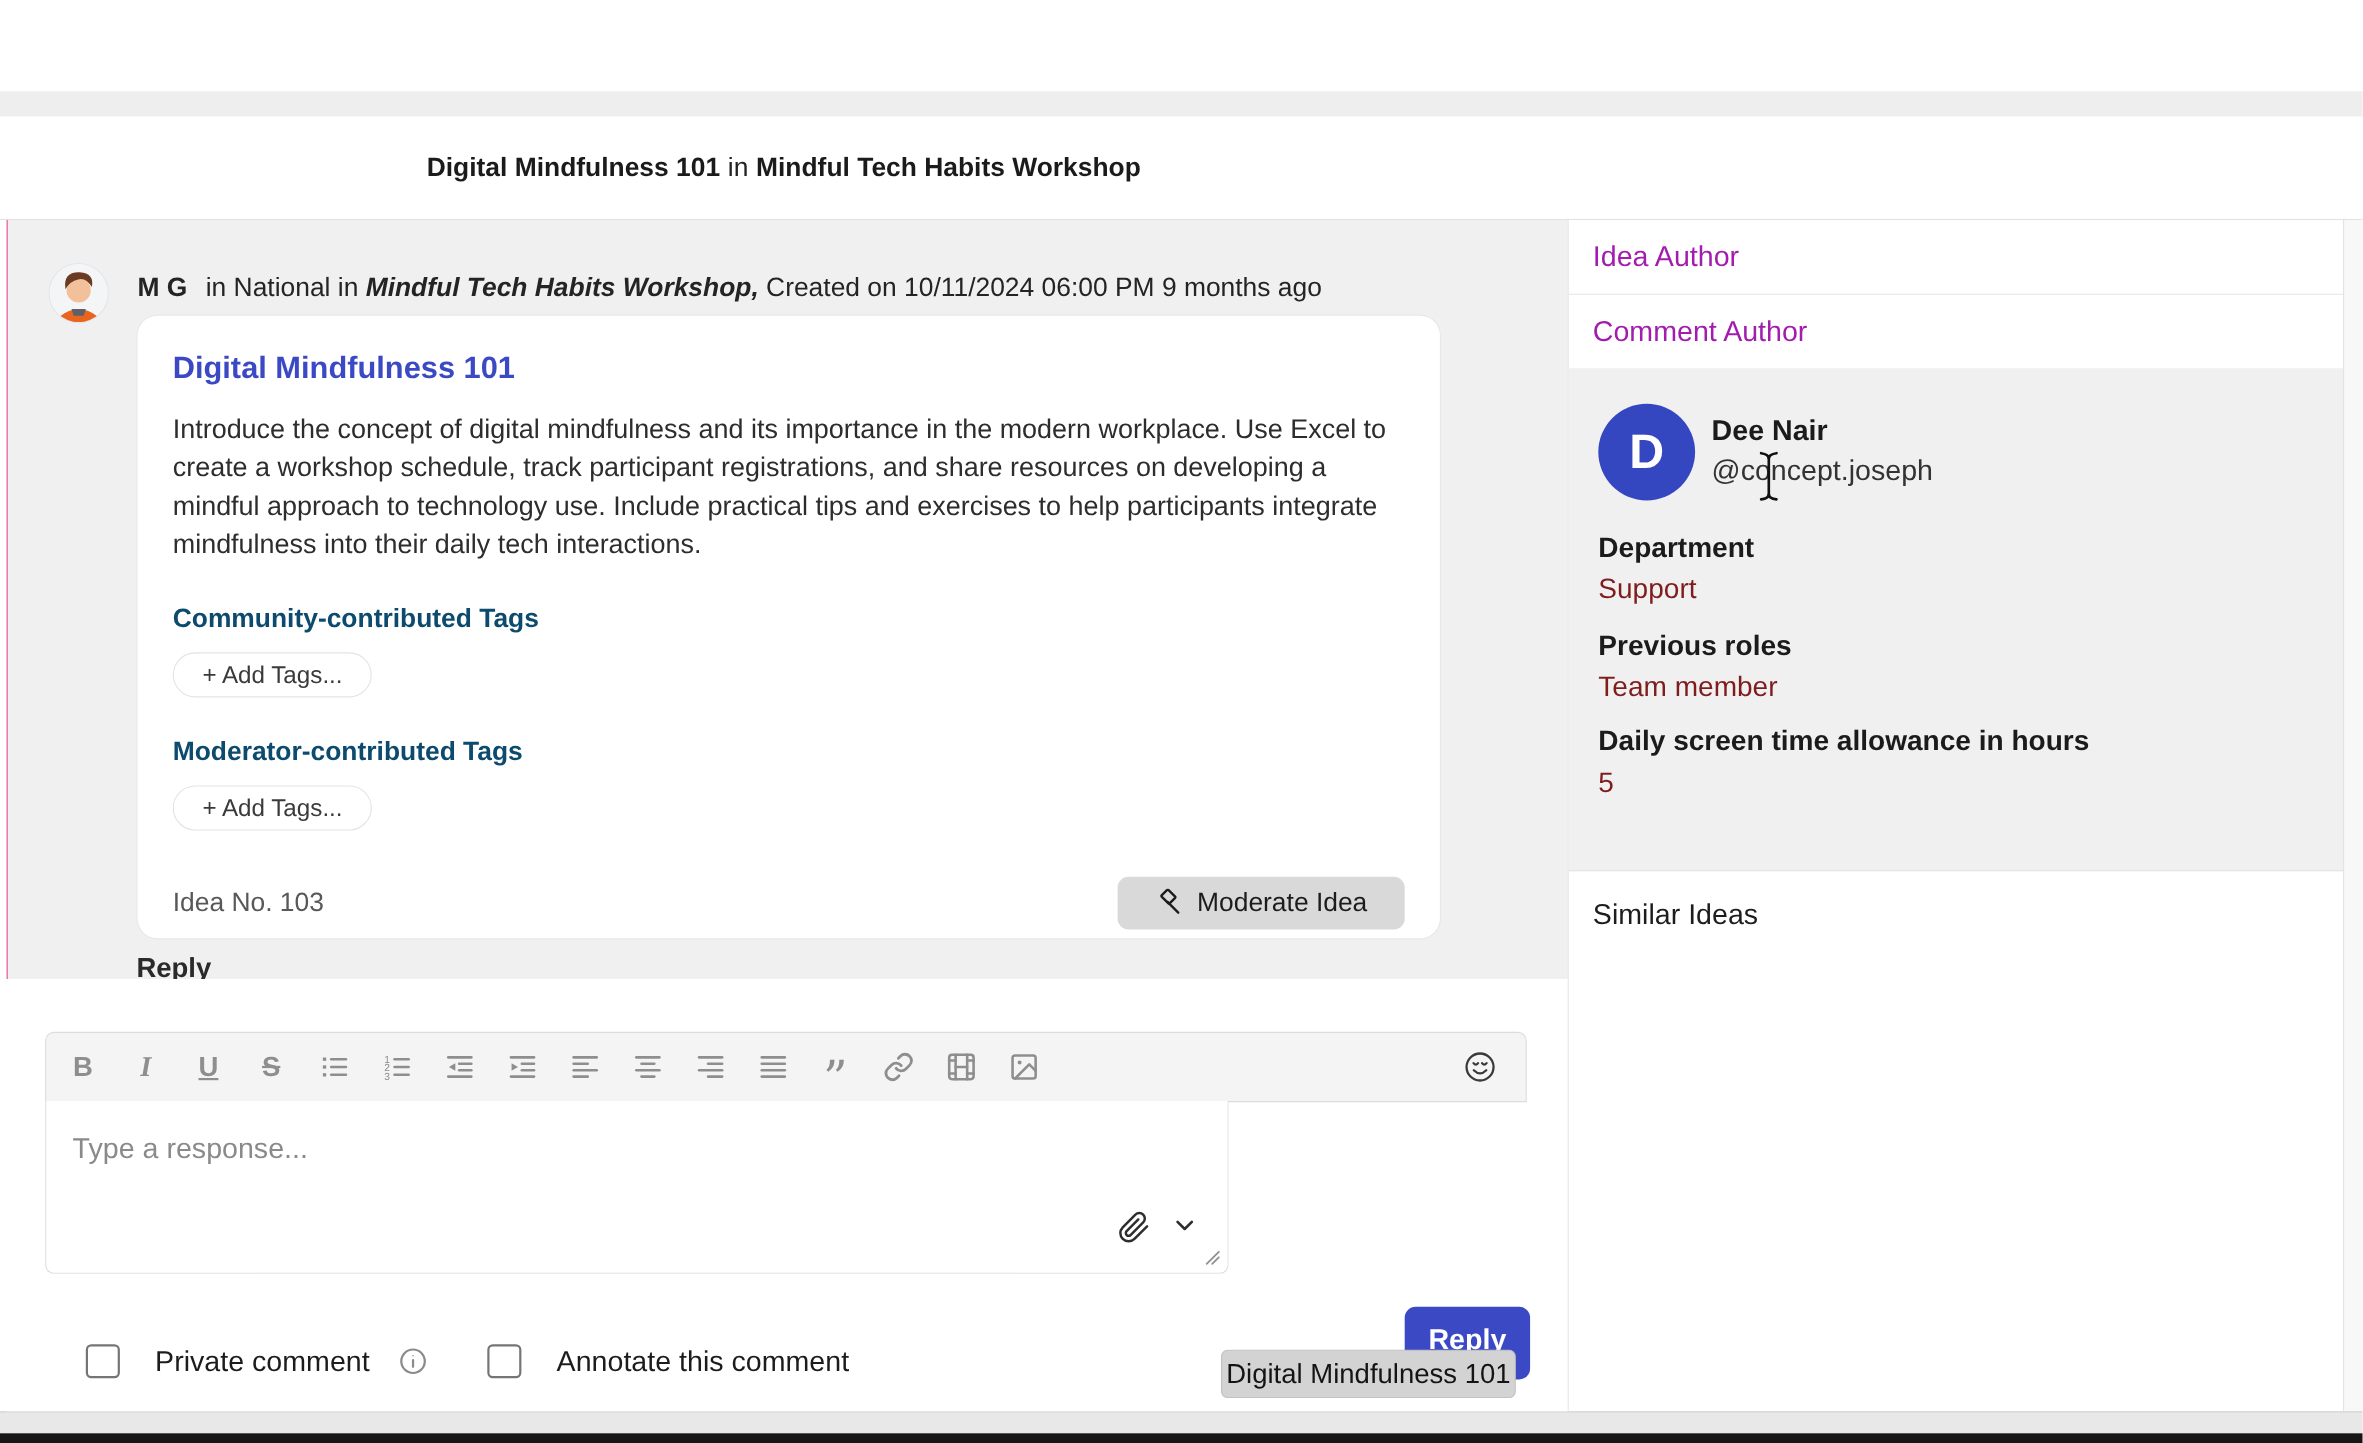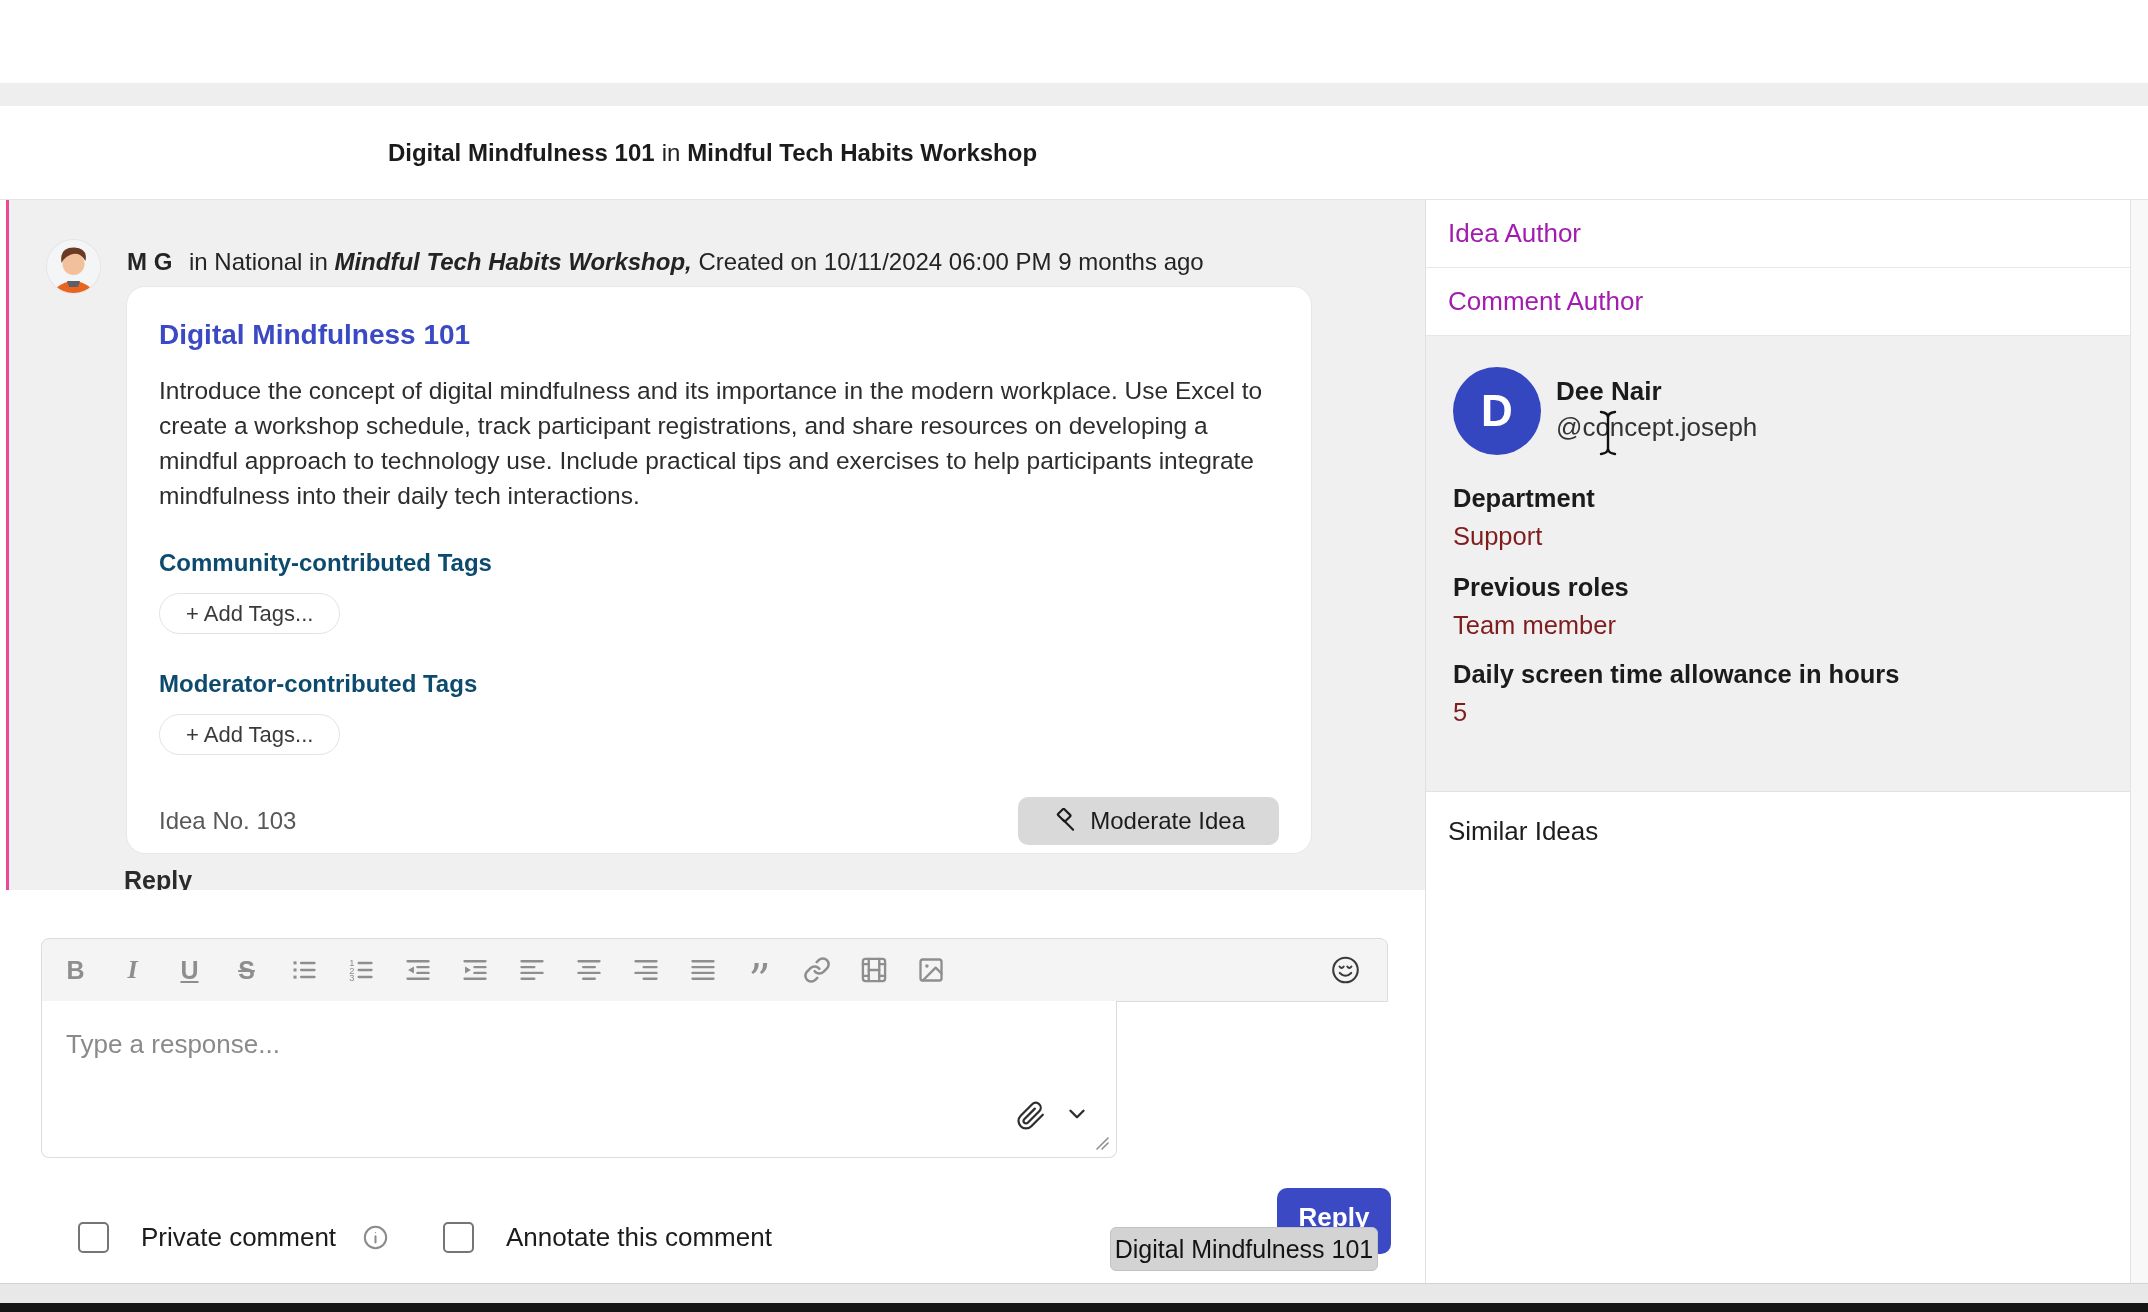--- a/index.html
+++ b/index.html
@@ -8,21 +8,21 @@
           font-family:"Liberation Sans",sans-serif; overflow:hidden; color:#222; }
 
   .gray-band   { position:absolute; left:0; top:83px; width:2148px; height:23px; background:#eeeeef; }
   .header-band { position:absolute; left:0; top:106px; width:2148px; height:94px; background:#fff;
                  border-bottom:1px solid #e3e3e3; }
   .breadcrumb  { position:absolute; left:0; top:0; width:1425px; height:94px; display:flex;
                  align-items:center; justify-content:center; gap:7px; font-size:24px; color:#222; }
   .breadcrumb b { font-weight:700; color:#1b1b1b; }
 
   .main { position:absolute; left:6px; top:200px; width:1419px; height:690px;
-          background:#f0f0f1; border-left:3px solid #ec4899; }
+          background:#f0f0f1; border-left:1px solid #ec4899; }
 
   .avatar-mg { position:absolute; left:38px; top:40px; width:53px; height:53px; border-radius:50%;
                overflow:hidden; background:#f4f5f7; box-shadow:0 0 0 1px #e5e5e5; }
   .author-line { position:absolute; left:118px; top:48px; font-size:24px; color:#242424; white-space:nowrap; }
   .author-line .nm { font-weight:700; margin-right:10px; }
   .author-line .wk { font-weight:700; font-style:italic; }
 
   .card { position:absolute; left:118px; top:87px; width:1184px; height:566px; background:#fff;
           border-radius:18px; box-shadow:0 0 0 1px rgba(0,0,0,0.035); padding:30px 32px; }
   .card-title { font-size:28px; font-weight:700; color:#3b4ac4; margin-top:2px; }

